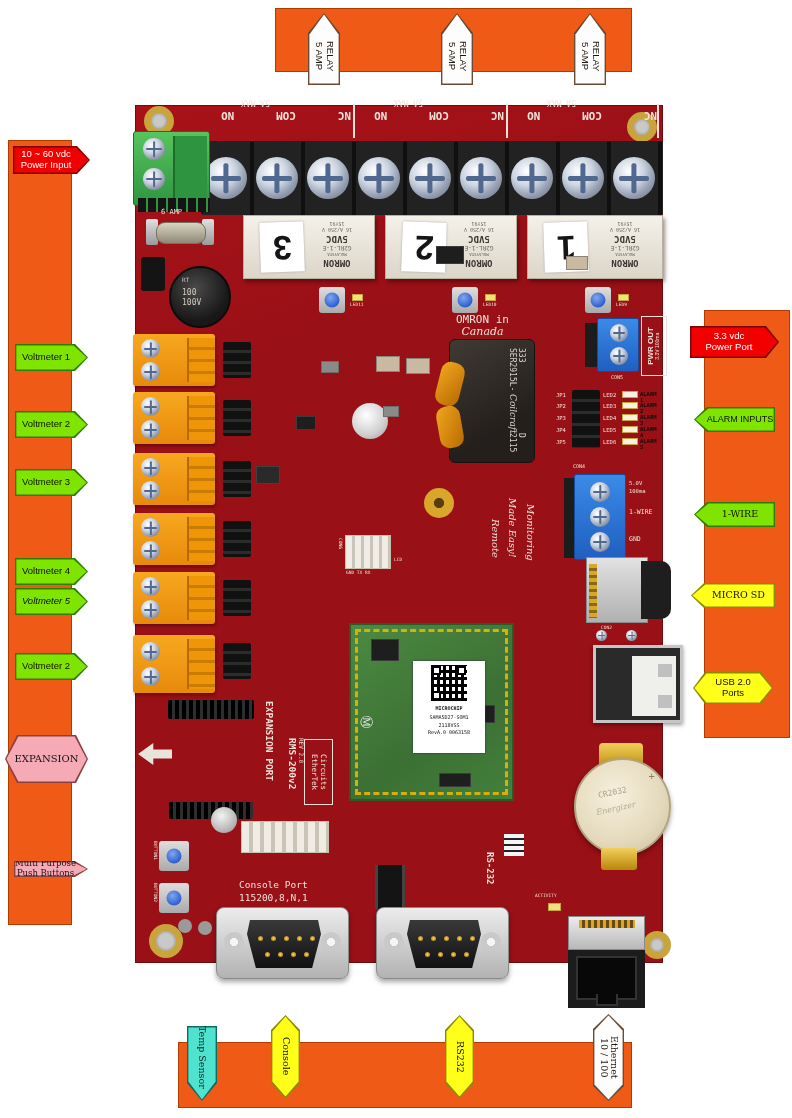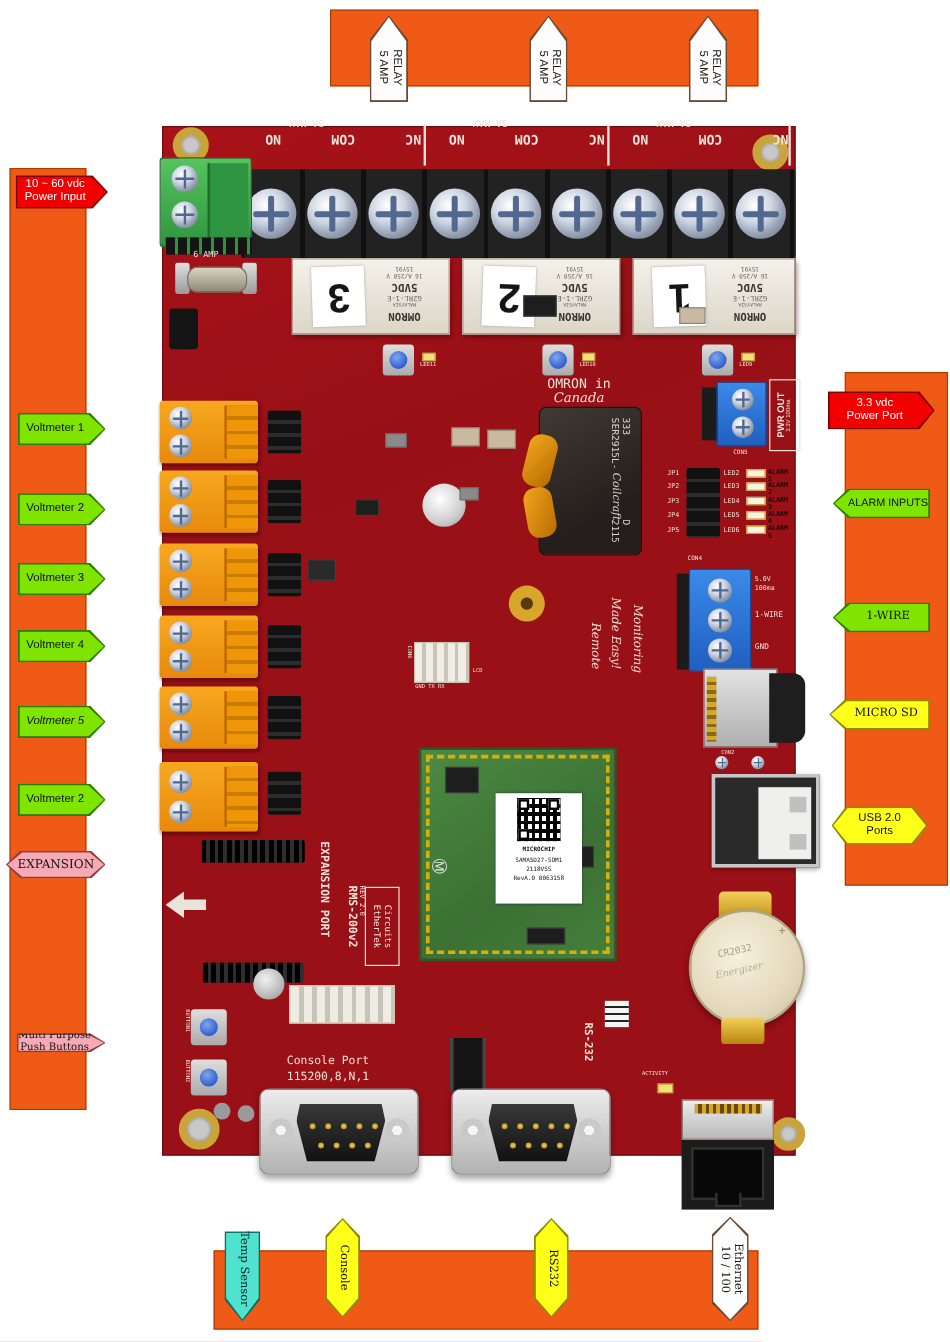--- a/index.html
+++ b/index.html
@@ -126,33 +126,33 @@
       <div class="txt">Voltmeter 1</div>
   </div>
   <div class="co ar-right c-green" style="left:15px;top:411px;width:73px;height:27px;">
     <div class="fill"></div>
       <div class="txt">Voltmeter 2</div>
   </div>
   <div class="co ar-right c-green" style="left:15px;top:469px;width:73px;height:27px;">
     <div class="fill"></div>
       <div class="txt">Voltmeter 3</div>
   </div>
-  <div class="co ar-right c-green" style="left:15px;top:525px;width:73px;height:27px;">
+  <div class="co ar-right c-green" style="left:15px;top:558px;width:73px;height:27px;">
     <div class="fill"></div>
       <div class="txt">Voltmeter 4</div>
   </div>
   <div class="co ar-right c-green" style="left:15px;top:588px;width:73px;height:27px;font-style:italic;">
     <div class="fill"></div>
       <div class="txt">Voltmeter 5</div>
   </div>
   <div class="co ar-right c-green" style="left:15px;top:653px;width:73px;height:27px;">
     <div class="fill"></div>
       <div class="txt">Voltmeter 2</div>
   </div>
-  <div class="co hex-h c-pink serif" style="left:5px;top:709px;width:83px;height:23px;">
+  <div class="co hex-h c-pink serif" style="left:5px;top:735px;width:83px;height:48px;">
     <div class="fill"></div>
       <div class="txt">EXPANSION</div>
   </div>
   <div class="co ar-right c-pink serif" style="left:14px;top:861px;width:74px;height:16px;font-size:8.5px;">
     <div class="fill"></div>
     <div class="txt">
         <span>Multi Purpose</span>
         <span>Push Buttons</span>
       </div>
   </div>
@@ -249,20 +249,27 @@
     <div class="screw" style="left:7px;top:32px;width:22px;height:22px;"></div>
     <div class="screw" style="left:7px;top:62px;width:22px;height:22px;"></div>
     <div class="ab" style="left:2px;top:92px;width:72px;height:14px;background:#141414;background-image:repeating-linear-gradient(90deg,#141414 0 8px,#2f9440 8px 10px);"></div>
 
     <div class="silk" style="left:25px;top:103px;font-size:7px;">6 AMP</div>
     <div class="ab" style="left:10px;top:113px;width:12px;height:26px;background:linear-gradient(180deg,#e0e0e0,#9a9a9a);border-radius:2px;"></div>
     <div class="ab" style="left:66px;top:113px;width:12px;height:26px;background:linear-gradient(180deg,#e0e0e0,#9a9a9a);border-radius:2px;"></div>
     <div class="ab" style="left:20px;top:116px;width:48px;height:20px;background:linear-gradient(180deg,#d9d4c2,#b8b2a0 45%,#8d8878);border-radius:9px;border:1px solid #77705e;"></div>
 
     <div class="ab" style="left:5px;top:151px;width:24px;height:34px;background:#141414;border-radius:3px;"></div>
+    <div class="ab" style="left:33px;top:160px;width:62px;height:62px;border-radius:50%;background:radial-gradient(circle at 42% 35%,#4a4a4a,#181818 65%);border:2px solid #0c0c0c;box-sizing:border-box;">
+      <div class="ab" style="left:11px;top:8px;color:#cfcabe;font-size:6px;font-family:'DejaVu Sans Mono',monospace;">RT</div>
+      <div class="ab" style="left:11px;top:20px;color:#cfcabe;font-size:8px;line-height:1.2;font-family:'DejaVu Sans Mono',monospace;">
+        <span style="display:block">100</span>
+          <span style="display:block">100V</span>
+      </div>
+    </div>
 
     <div class="relay" style="left:107px;top:109px;width:132px;height:64px;">
       <div class="sticker" style="left:16px;top:6px;width:44px;height:50px;transform:rotate(-2deg);">
           <span class="rnum">3</span>
         </div>
       <div class="rtext" style="right:8px;top:4px;width:58px;">
         <span style="display:block;font-size:9px;font-weight:bold;color:#3a3630;">OMRON</span>
         <span style="display:block;font-size:4px;">MALAYSIA</span>
         <span style="display:block;font-size:6px;">G2RL-1-E</span>
         <span style="display:block;font-size:9px;font-weight:bold;color:#3a3630;">5VDC</span>

